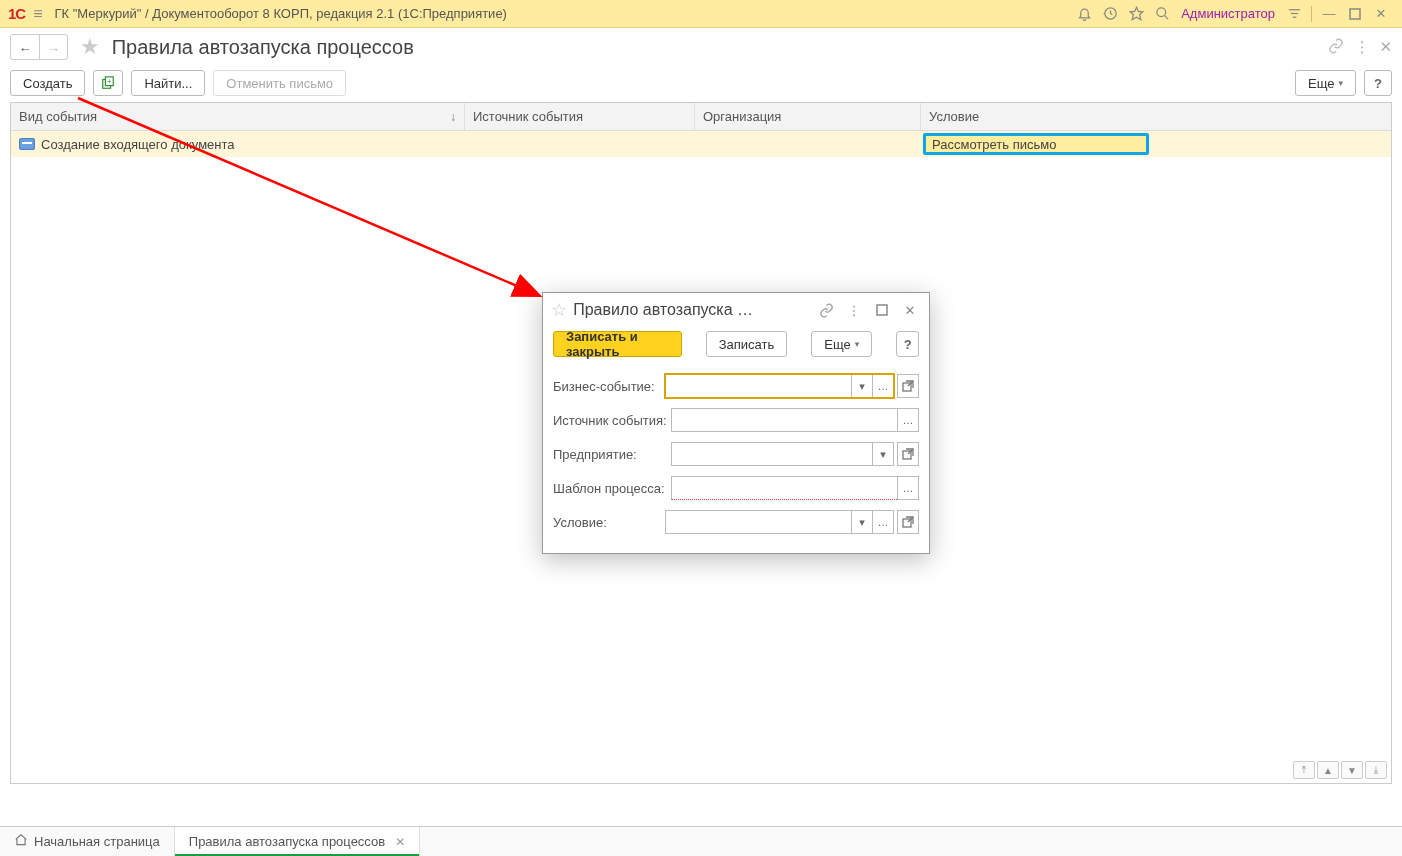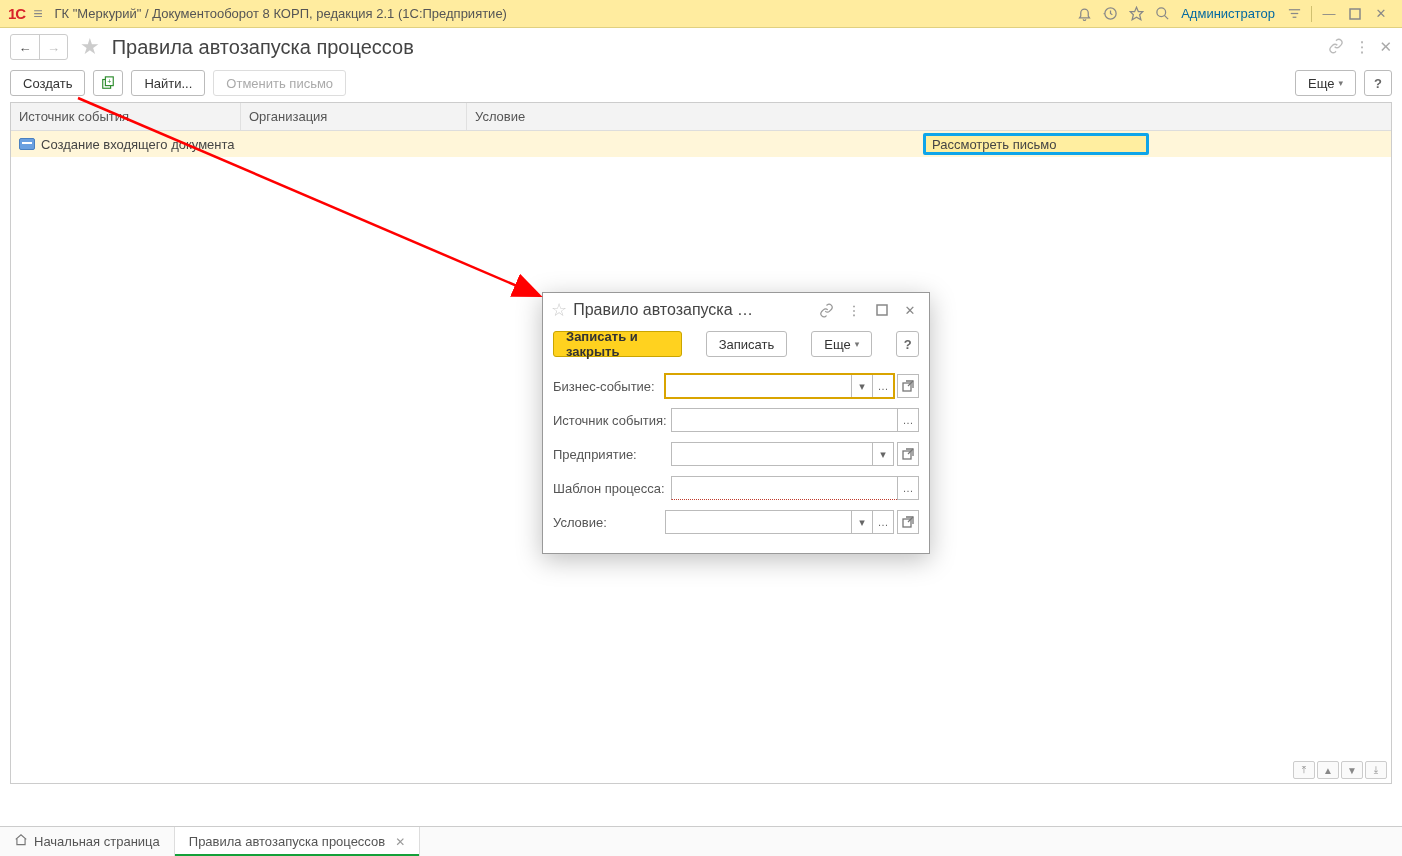--- a/index.html
+++ b/index.html
@@ -5,21 +5,21 @@
   * { box-sizing: border-box; margin: 0; padding: 0; font-family: Arial, sans-serif; }
   body { width: 1402px; height: 856px; background: #fff; overflow: hidden; font-size: 13px; color: #333; position: relative; }
 
   
   .titlebar { height: 28px; background: #ffec9f; display: flex; align-items: center; padding: 0 8px; border-bottom: 1px solid #e0d080; }
   .logo { color: #d8232a; font-weight: bold; font-size: 15px; margin-right: 8px; letter-spacing: -1px;}
   .hamburger { color: #888; font-size: 16px; margin-right: 12px; cursor: pointer; }
   .title-text { color: #555; flex: 0 0 auto; }
   .titlebar-spacer { flex: 1; }
   .tb-icon { width: 22px; height: 22px; display: flex; align-items: center; justify-content: center; color: #888; cursor: pointer; margin: 0 2px; }
-  .tb-user { color: #0369a1; margin: 0 6px; }
+  .tb-user { color: #a21caf; margin: 0 6px; }
   .tb-sep { width: 1px; height: 16px; background: #d0c070; margin: 0 4px; }
 
   
   .page-header-area { padding: 6px 10px 0 10px; }
   .nav-row { display: flex; align-items: center; gap: 6px; margin-bottom: 4px; }
   .nav-box { border: 1px solid #ccc; border-radius: 3px; display: flex; height: 26px; }
   .nav-btn { width: 28px; display: flex; align-items: center; justify-content: center; color: #444; cursor: pointer; }
   .nav-btn + .nav-btn { border-left: 1px solid #ccc; }
   .nav-btn.disabled { color: #bbb; }
   .star-icon { color: #ccc; font-size: 22px; margin: 0 6px; }
@@ -173,20 +173,21 @@
   </div>
   <div class="btn">Найти...</div>
   <div class="btn disabled">Отменить письмо</div>
   <div class="toolbar-spacer"></div>
   <div class="btn more">Еще</div>
   <div class="btn help">?</div>
 </div>
 
 <div class="table-wrap">
   <div class="thead">
+    <div class="th col-event sort">Вид события</div>
     <div class="th col-source">Источник события</div>
     <div class="th col-org">Организация</div>
     <div class="th col-cond">Условие</div>
   </div>
   <div class="trow">
     <div class="td col-event">
       <span class="row-icon"></span>
       <span>Создание входящего документа</span>
     </div>
     <div class="td col-source"></div>

